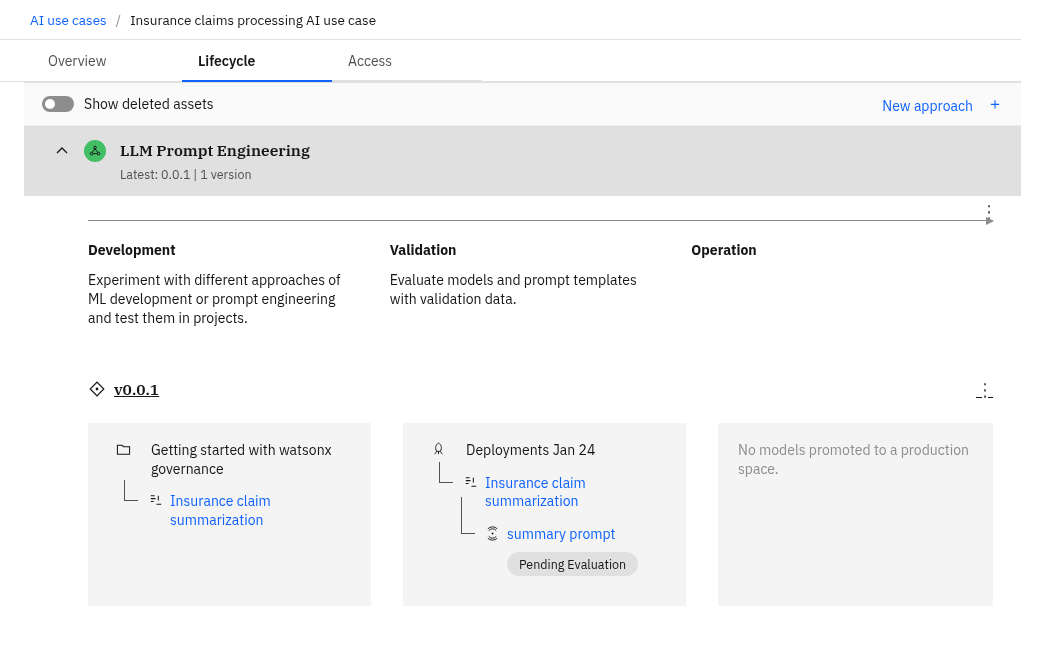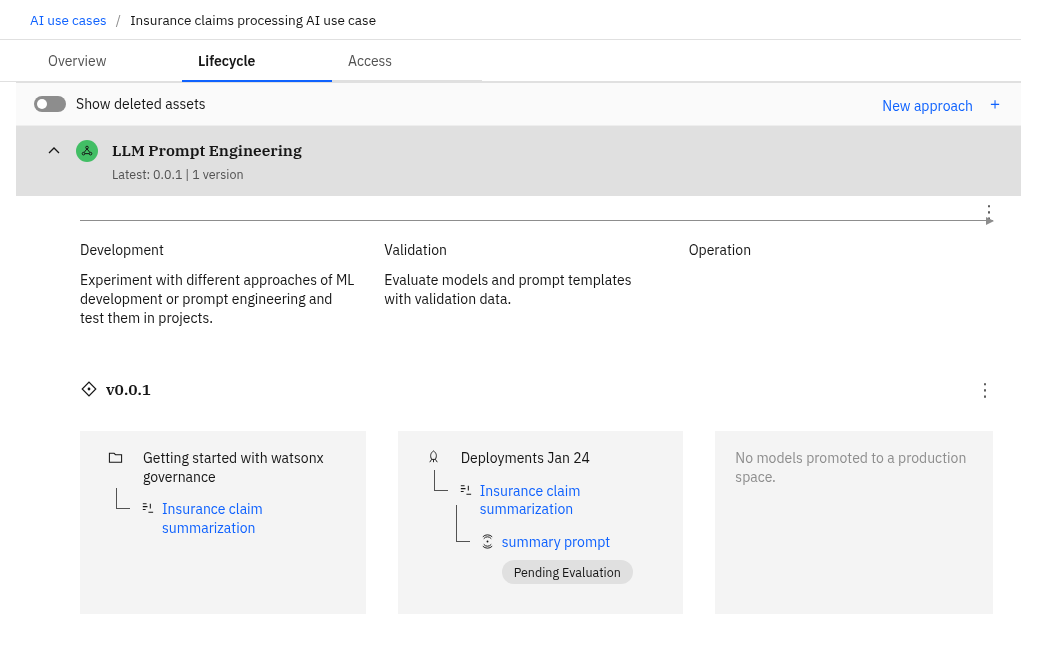--- a/index.html
+++ b/index.html
@@ -8,42 +8,42 @@
     .breadcrumb { padding: 11px 16px 10px 30px; font-size: 13.5px; border-bottom: 1px solid #e0e0e0; }
     .breadcrumb a { color: #0f62fe; text-decoration: none; }
     .breadcrumb .sep { color: #8d8d8d; margin: 0 6px; }
     .breadcrumb .current { color: #161616; }
     .tabs { display: flex; border-bottom: 1px solid #e0e0e0; padding-left: 32px; }
     .tab { padding: 12px 16px 11px 16px; cursor: pointer; position: relative; color: #525252; font-size: 14px; min-width: 150px; text-align: left; }
     .tab.active { color: #161616; font-weight: 600; }
     .tab.active::after { content: ""; position: absolute; left: 0; right: 0; bottom: -1px; height: 2px; background: #0f62fe; }
     .tab.third::after { content: ""; position: absolute; left: 0; right: 0; bottom: -1px; height: 2px; background: #e0e0e0; }
     .toolbar { display: flex; align-items: center; justify-content: space-between; padding: 10px 18px 10px 18px; background: #fafafa; border-bottom: 1px solid #eee; }
-    .content-wrap { padding-left: 16px; }
+    .content-wrap { padding-left: 24px; }
     .content-inner { border-top: 1px solid #e0e0e0; }
     .toggle-wrap { display: flex; align-items: center; gap: 10px; }
     .toggle { width: 32px; height: 16px; border-radius: 12px; background: #8d8d8d; position: relative; cursor: pointer; }
     .toggle::after { content: ""; position: absolute; width: 10px; height: 10px; background: #fff; border-radius: 50%; top: 3px; left: 3px; }
     .new-approach { color: #0f62fe; font-size: 14px; display: flex; align-items: flex-end; gap: 14px; cursor: pointer; }
     .plus { font-size: 16px; font-weight: 300; }
     .approach-hdr { background: #e0e0e0; padding: 14px 18px 14px 30px; display: flex; align-items: flex-start; gap: 14px; }
     .chev { width: 16px; height: 16px; cursor: pointer; margin-top: 3px; }
     .approach-icon { width: 22px; height: 22px; border-radius: 50%; background: #42be65; display: flex; align-items: center; justify-content: center; flex-shrink: 0; }
     .approach-icon svg { width: 14px; height: 14px; }
     .approach-title { font-size: 15.5px; font-weight: 600; font-family: "IBM Plex Serif", Georgia, serif; }
     .approach-sub { font-size: 12.5px; color: #525252; margin-top: 6px; }
     .content { padding: 24px 28px 30px 64px; position: relative; }
     .overflow { position: absolute; right: 24px; top: 4px; cursor: pointer; color: #525252; font-size: 18px; letter-spacing: -1px; }
     .arrow-line { position: relative; height: 1px; background: #8d8d8d; margin: 0 0 20px 0; }
     .arrow-line::after { content: ""; position: absolute; right: -1px; top: -3.5px; border-left: 8px solid #8d8d8d; border-top: 4px solid transparent; border-bottom: 4px solid transparent; }
     .phases { display: flex; gap: 0; margin-bottom: 50px; }
     .phase { flex: 1; padding-right: 30px; }
-    .phase h3 { font-size: 14px; font-weight: 400; color: #161616; margin-bottom: 12px; }
+    .phase h3 { font-size: 14px; font-weight: 700; color: #161616; margin-bottom: 12px; }
     .phase p { font-size: 14px; color: #161616; line-height: 1.35; }
-    .version-hdr { display: flex; align-items: center; justify-content: space-between; margin-bottom: 30px; }
+    .version-hdr { display: flex; align-items: center; justify-content: space-between; margin-bottom: 22px; text-decoration: underline; }
     .version-left { display: flex; align-items: center; gap: 8px; }
     .diamond { width: 18px; height: 18px; }
     .version-label { font-size: 15.5px; font-weight: 600; font-family: "IBM Plex Serif", Georgia, serif; }
     .cards { display: flex; gap: 32px; }
     .card { flex: 1; background: #f4f4f4; padding: 18px 20px 30px 28px; min-height: 180px; }
     .card.empty { color: #8d8d8d; font-size: 14px; line-height: 1.4; padding: 18px 20px; }
     .card-row1 { display: flex; align-items: flex-start; gap: 20px; margin-bottom: 10px; }
     .card-title { font-size: 14px; line-height: 1.35; }
     .tree { margin-left: 6px; }
     .tree-item { position: relative; padding-left: 26px; margin-top: 14px; }

